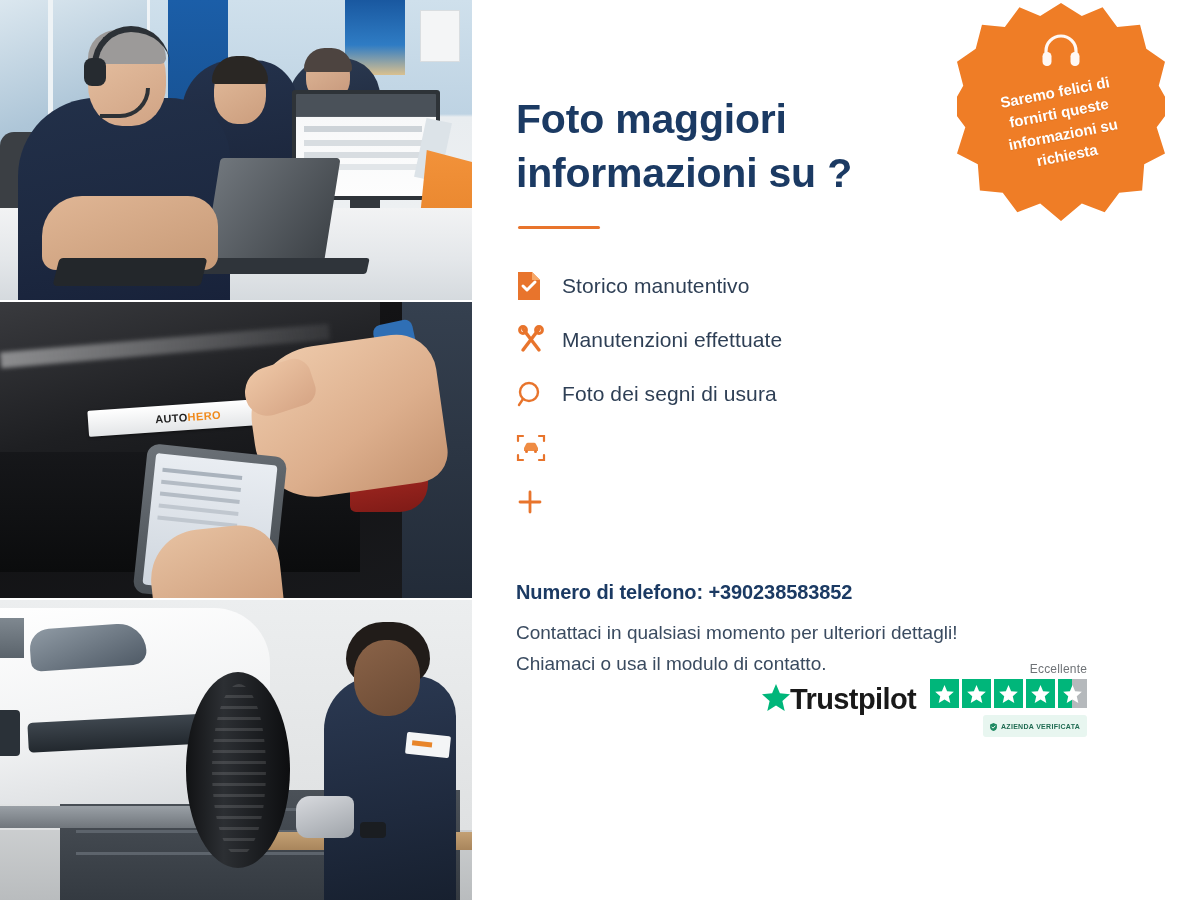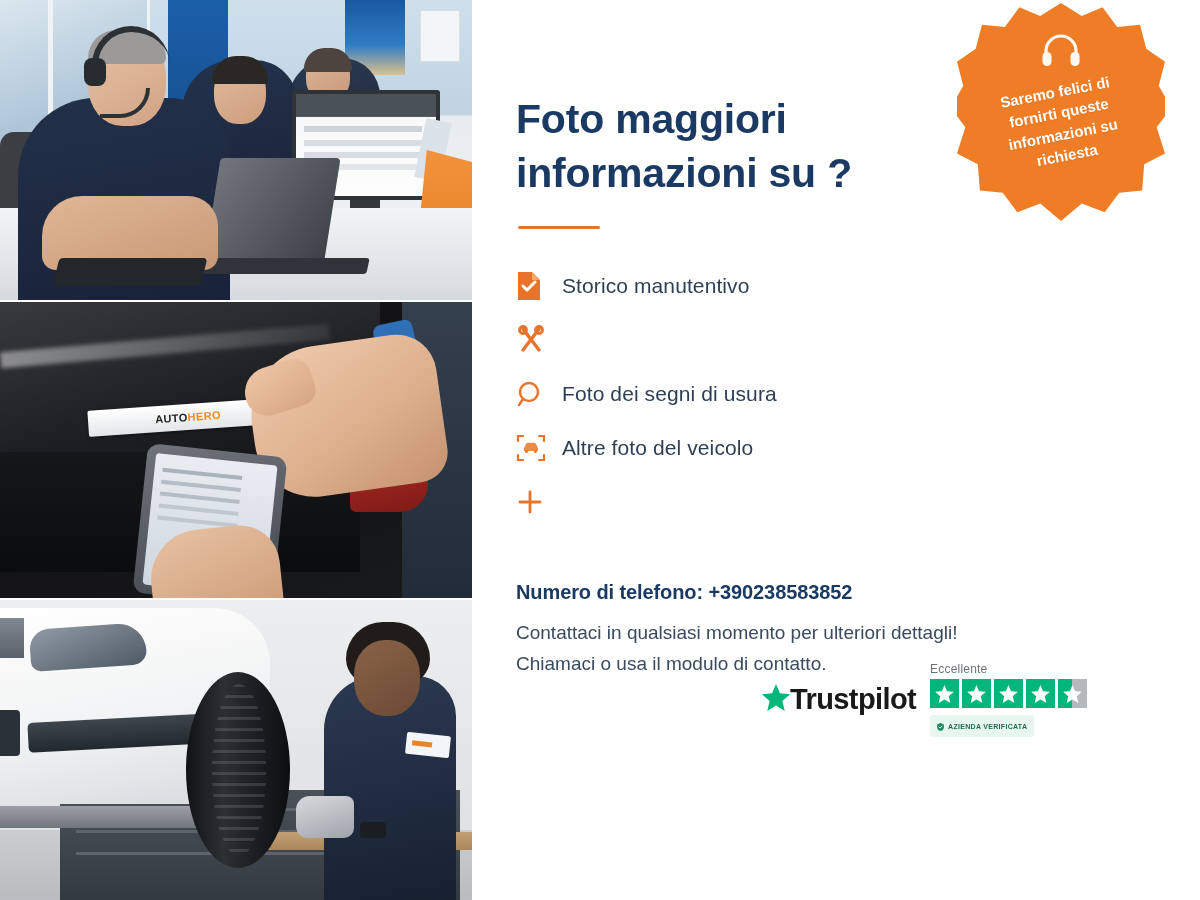--- a/index.html
+++ b/index.html
@@ -430,21 +430,21 @@
   }
   .tp-word {
     font-size: 29px;
     font-weight: 700;
     color: #191919;
     letter-spacing: -0.6px;
   }
   .tp-rating {
     display: flex;
     flex-direction: column;
-    align-items: flex-start;
+    align-items: flex-end;
     gap: 3px;
   }
   .tp-excellent {
     font-size: 12px;
     color: #6f7377;
     letter-spacing: .2px;
   }
   .tp-stars {
     display: flex;
     gap: 3px;
@@ -623,20 +623,21 @@
         <span class="feature-icon">
           <svg width="30" height="30" viewBox="0 0 30 30" aria-hidden="true">
             <g stroke="#e8742c" stroke-width="3.4" stroke-linecap="round" fill="none">
               <path d="M7 4l16 21"></path>
               <path d="M23 4L7 25"></path>
             </g>
             <circle cx="7" cy="5" r="3.4" fill="none" stroke="#e8742c" stroke-width="3"></circle>
             <circle cx="23" cy="5" r="3.4" fill="none" stroke="#e8742c" stroke-width="3"></circle>
           </svg>
         </span>
+        <span class="feature-label">Manutenzioni effettuate</span>
       </li>
 
       <li class="feature-item">
         <span class="feature-icon">
           <svg width="28" height="28" viewBox="0 0 28 28" aria-hidden="true">
             <circle cx="13" cy="12" r="9" fill="none" stroke="#e8742c" stroke-width="2.4"></circle>
             <path d="M7 19L3 25" stroke="#e8742c" stroke-width="2.4" stroke-linecap="round"></path>
           </svg>
         </span>
         <span class="feature-label">Foto dei segni di usura</span>
@@ -649,21 +650,20 @@
               <path d="M2 8V3h5"></path>
               <path d="M28 8V3h-5"></path>
               <path d="M2 22v5h5"></path>
               <path d="M28 22v5h-5"></path>
             </g>
             <path d="M8 18h14v-3l-2.2-4.2a2 2 0 0 0-1.8-1.1h-6a2 2 0 0 0-1.8 1.1L8 15z" fill="#ef8c44"></path>
             <circle cx="10.5" cy="18.6" r="1.5" fill="#e8742c"></circle>
             <circle cx="19.5" cy="18.6" r="1.5" fill="#e8742c"></circle>
           </svg>
         </span>
-        <span class="feature-label">Altre foto del veicolo</span>
       </li>
 
       <li class="feature-item">
         <span class="feature-icon">
           <svg width="28" height="28" viewBox="0 0 28 28" aria-hidden="true">
             <g stroke="#e8742c" stroke-width="2.8" stroke-linecap="round">
               <path d="M14 4v20"></path>
               <path d="M4 14h20"></path>
             </g>
           </svg>

